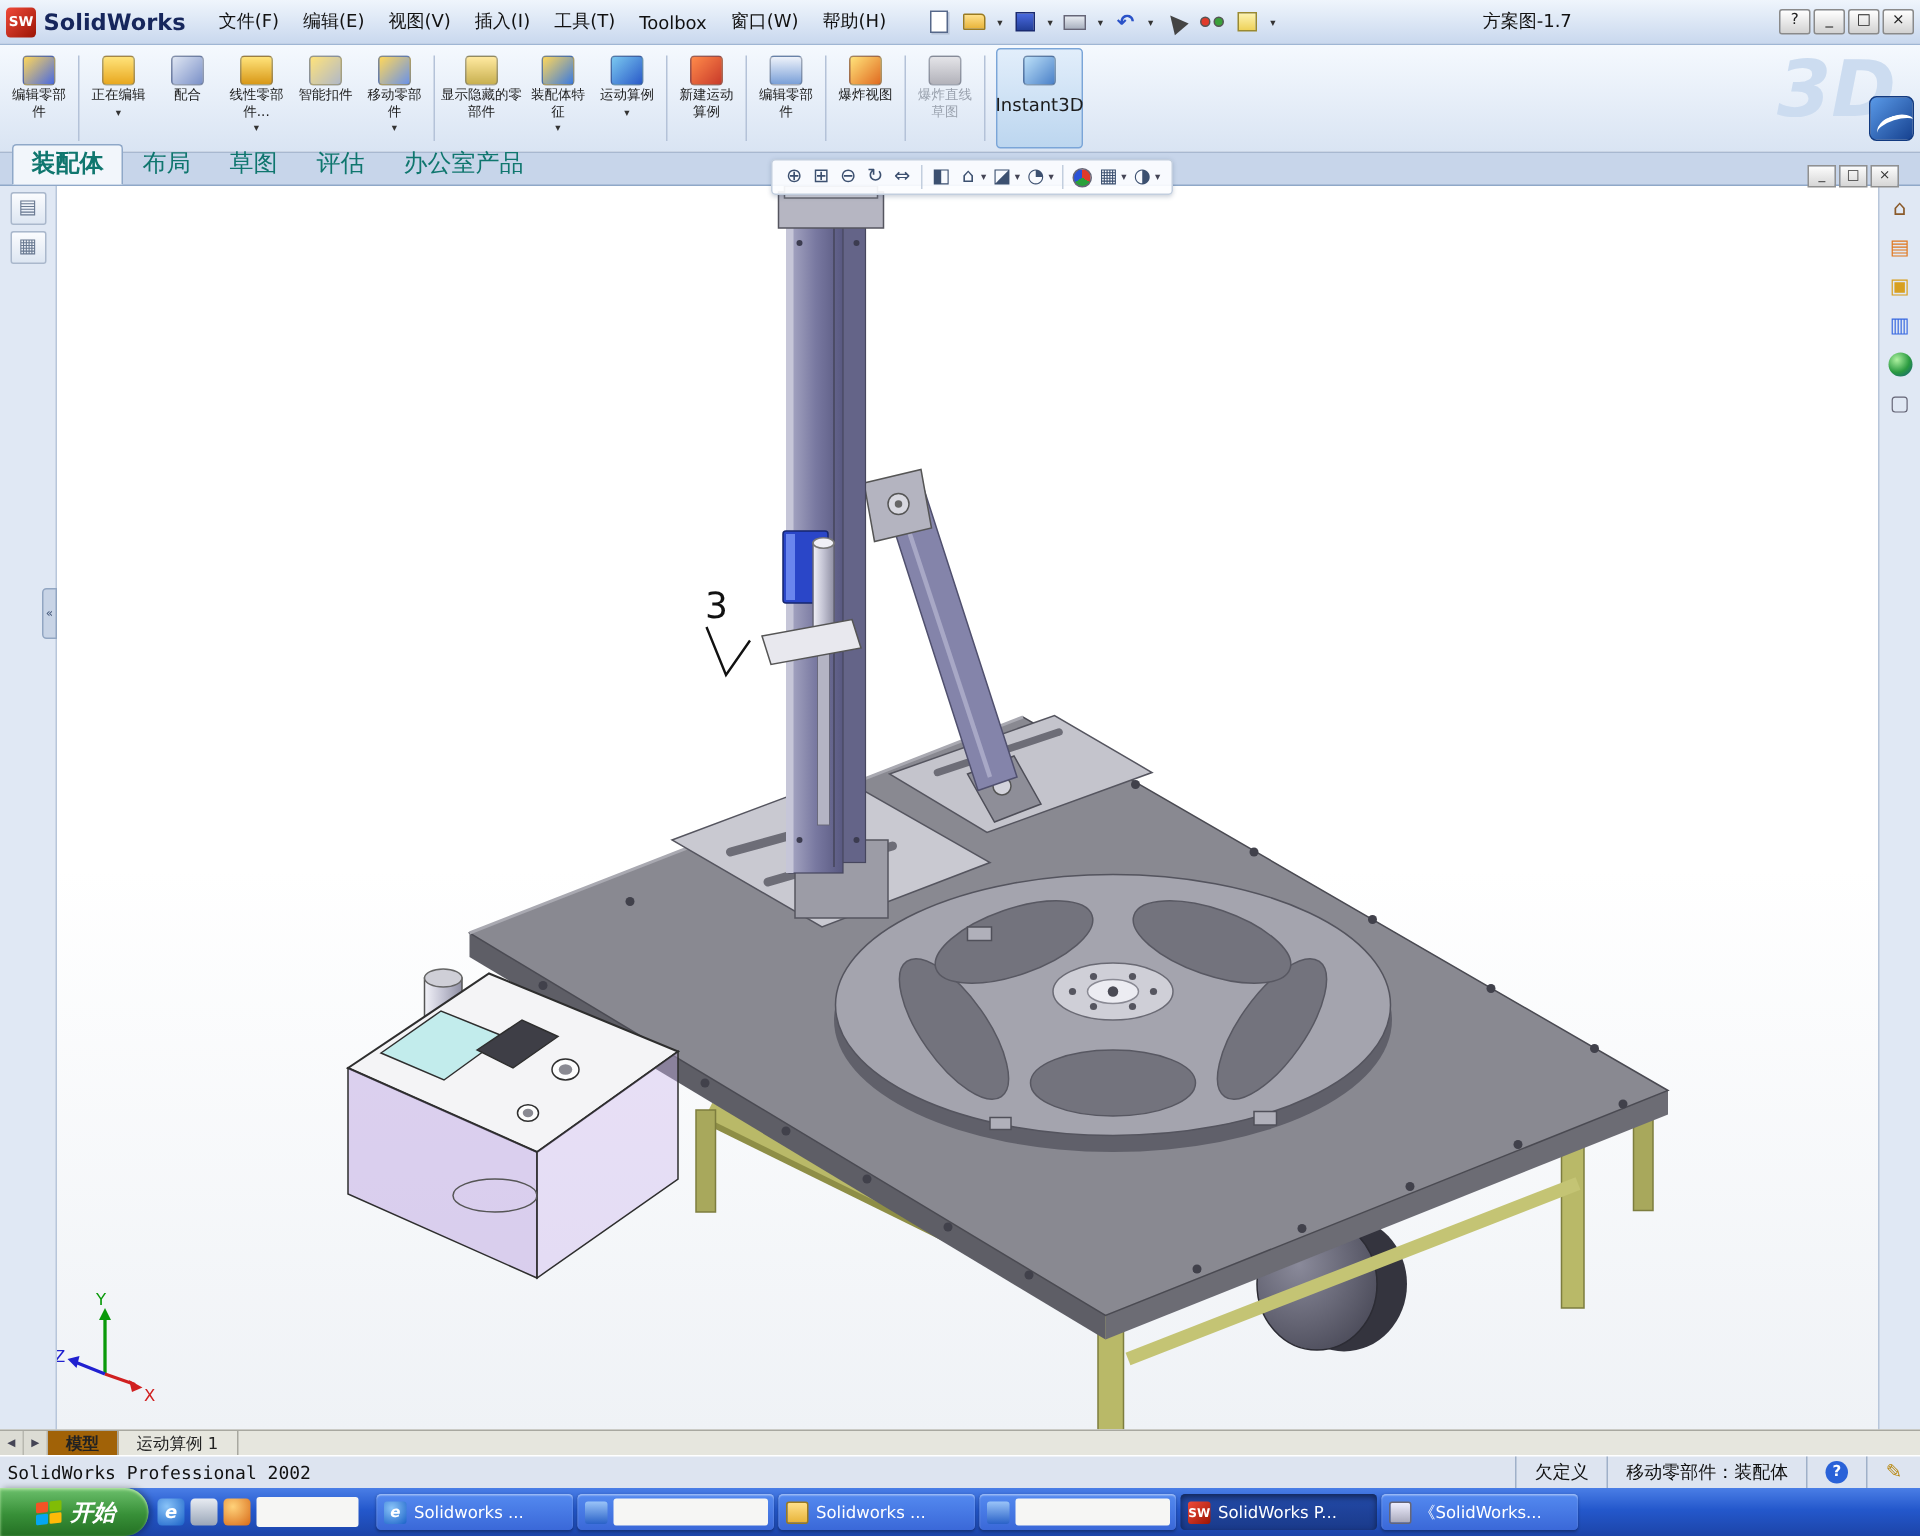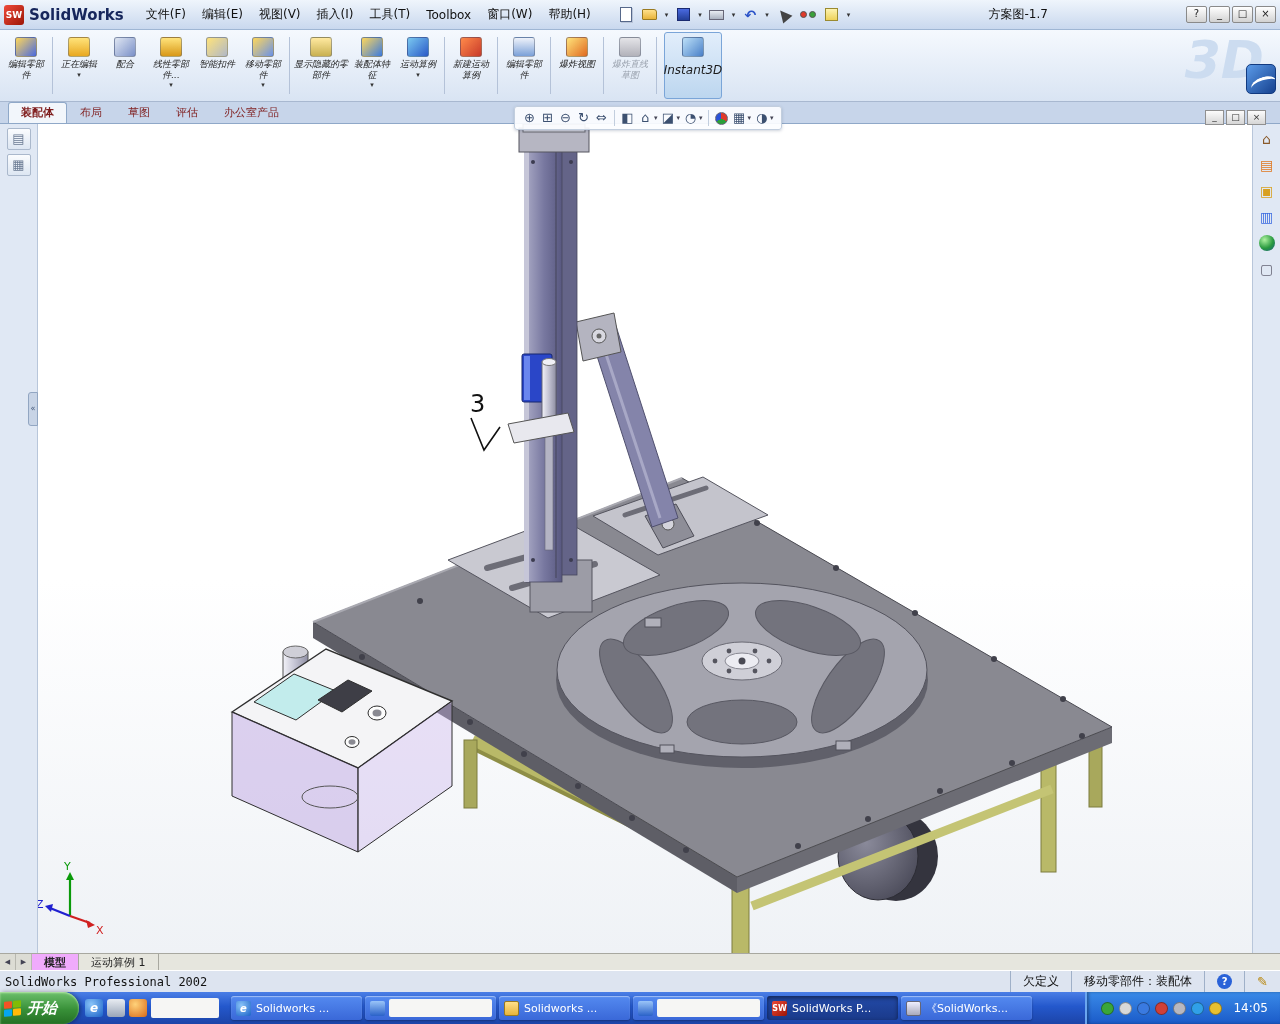--- a/index.html
+++ b/index.html
@@ -32,21 +32,21 @@
   .doc-title { margin-left:auto; font-size:12px; color:#111; }
   .win-ctrls { margin-left:auto; margin-right:4px; display:flex; gap:2px; align-items:center; }
   .winbtn { width:21px; height:17px; background:linear-gradient(#ffffff,#d2d2d2); border:1px solid #8a8a8a;
     font-size:10px; line-height:14px; text-align:center; color:#222; border-radius:2px; }
 
   
   .cmdbar { position:absolute; left:0; top:30px; width:1280px; height:72px;
     background:linear-gradient(#f5f9fe,#d9e4f3); border-bottom:1px solid #a8b8d0;
     display:flex; align-items:stretch; padding:2px 0 2px 3px; }
   .cm-btn { width:46px; display:flex; flex-direction:column; align-items:center; padding-top:4px;
-    border:1px solid transparent; border-radius:3px; cursor:default;font-style:italic; }
+    border:1px solid transparent; border-radius:3px; cursor:default; }
   .cm-btn.wide { width:56px; }
   .cm-ico { width:22px; height:20px; border-radius:3px; margin-bottom:2px; flex:none;
     border:1px solid rgba(80,90,110,.45); }
   .cm-label { font-size:9px; color:#1c1c1c; text-align:center; line-height:1.18; }
   .cm-btn.disabled .cm-label { color:#9aa2ae; }
   .cm-arrow { font-size:7px; color:#333; margin-top:1px; }
   .cm-sep { width:1px; background:#b4c2d8; margin:5px 3px; }
   .i1{background:linear-gradient(135deg,#ffd75a,#4a6ae0);} .i2{background:linear-gradient(#ffe37a,#e8a820);}
   .i3{background:linear-gradient(135deg,#dfe6f2,#7a90c8);} .i4{background:linear-gradient(#ffe37a,#d89818);}
   .i5{background:linear-gradient(135deg,#ffe37a,#b0b8c8);} .i6{background:linear-gradient(135deg,#ffd75a,#6a92e8);}
@@ -59,21 +59,21 @@
   .brand-3d { position:absolute; right:16px; top:30px; font-size:52px; font-style:italic; font-weight:bold;
     color:#ccdcf0; pointer-events:none; }
   .sw-res-btn { position:absolute; right:4px; top:64px; width:30px; height:30px; border-radius:5px;
     background:linear-gradient(135deg,#5a9ae8,#16418f); border:1px solid #123a80; overflow:hidden; }
   .sw-res-btn::after { content:""; position:absolute; left:4px; top:12px; width:26px; height:12px;
     border-radius:50%; border-top:3px solid #fff; transform:rotate(-18deg); }
 
   
   .tabrow { position:absolute; left:0; top:102px; width:1280px; height:22px; background:#c7d5ea;
     border-bottom:1px solid #8fa8c8; display:flex; align-items:flex-end; padding-left:8px; }
-  .rtab { font-size:11px; color:#7f1d1d; padding:2px 12px 3px; border:1px solid transparent; border-bottom:none;
+  .rtab { font-size:16px; color:#0f766e; padding:2px 12px 3px; border:1px solid transparent; border-bottom:none;
     border-radius:3px 3px 0 0; cursor:default; }
   .rtab.active { background:#f2f6fb; border-color:#8fa8c8; font-weight:bold; }
 
   
   .left-strip { position:absolute; left:0; top:124px; width:38px; height:829px; background:#e0e8f4; border-right:1px solid #b8c6da; }
   .ls-ico { width:24px; height:22px; margin:4px auto 2px; text-align:center; font-size:13px; color:#6a7a92;
     background:linear-gradient(#fbfcfe,#dde6f2); border:1px solid #aab8cc; border-radius:2px; line-height:20px; }
   .splitter { position:absolute; left:28px; top:392px; width:10px; height:34px; background:#c8d4e6;
     border:1px solid #92a6c2; border-radius:3px 0 0 3px; font-size:8px; color:#44587a; text-align:center; line-height:32px; }
   .right-strip { position:absolute; right:0; top:124px; width:28px; height:829px; background:#e0e8f4; border-left:1px solid #b8c6da; }
@@ -97,35 +97,35 @@
     background:conic-gradient(#e03a2a 0 33%, #2aa03a 33% 66%, #2a52d8 66% 100%); border:1px solid #667; }
   .docwin-ctrls { position:absolute; right:14px; top:110px; z-index:6; display:flex; gap:2px; }
   .docbtn { width:19px; height:15px; background:linear-gradient(#fcfcfc,#d6d6d6); border:1px solid #909090;
     font-size:9px; line-height:12px; text-align:center; color:#333; }
 
   
   .modeltabs { position:absolute; left:0; top:953px; width:1280px; height:17px; background:#e6e6de;
     border-top:1px solid #a8a8a0; display:flex; align-items:stretch; font-size:11px; }
   .mt-nav { width:16px; text-align:center; font-size:7px; line-height:16px; color:#445; background:#dcdcd4; border-right:1px solid #b8b8b0; }
   .mtab { padding:1px 12px 0; border-right:1px solid #a8a8a0; color:#222; display:flex; align-items:center; }
-  .mtab.active { background:#f0abfc; font-weight:bold; }
+  .mtab.active { background:#a16207; font-weight:bold; }
 
   
   .statusbar { position:absolute; left:0; top:970px; width:1280px; height:22px; background:#dde4f0;
     border-top:1px solid #fff; display:flex; align-items:center; font-size:12px; color:#111; }
   .sb-left { padding-left:5px; font-family:"DejaVu Sans Mono","Liberation Mono",monospace; font-size:12px; }
   .sb-sec { border-left:1px solid #9fb0c8; height:100%; display:flex; align-items:center; padding:0 12px; }
   .sb-help { width:15px; height:15px; border-radius:50%; background:#2a62d8; color:#fff; font-size:10px;
     text-align:center; line-height:15px; font-weight:bold; }
   .sb-pencil { color:#b8860b; font-size:13px; }
 
   
   .taskbar { position:absolute; left:0; top:992px; width:1280px; height:32px;
     background:linear-gradient(#4a7ee6,#2458cc 45%,#1c44a8); display:flex; align-items:center; }
-  .startbtn { height:32px; padding:0 22px 0 4px; border-radius:0 16px 16px 0;
+  .startbtn { height:32px; padding:0 22px 0 24px; border-radius:0 16px 16px 0;
     background:linear-gradient(#6cc06c,#389038 55%,#247024); box-shadow:inset 0 1px 2px #b8e8a8, 2px 0 4px rgba(0,0,0,.35);
     color:#fff; font-style:italic; font-weight:bold; font-size:15px; display:flex; align-items:center; gap:6px; }
   .winflag { width:17px; height:15px; display:grid; grid-template-columns:8px 8px; grid-gap:1px; transform:skewY(-6deg); }
   .winflag i { display:block; height:7px; border-radius:1px; }
   .wf1{background:#f35325;} .wf2{background:#81bc06;} .wf3{background:#05a6f0;} .wf4{background:#ffba08;}
   .qlaunch { display:flex; align-items:center; gap:4px; padding:0 6px; }
   .ql-ico { width:18px; height:18px; border-radius:3px; font-size:12px; color:#fff; text-align:center; line-height:18px; }
   .ql-ie { background:radial-gradient(circle at 35% 30%, #8ac4f8, #1a62c8); font-style:italic; font-weight:bold; }
   .ql-desk { background:linear-gradient(#e8ecf2,#9aa6b8); }
   .ql-media { background:radial-gradient(circle at 35% 30%, #ffd27a, #d86a18); }
@@ -558,25 +558,15 @@
       </div>
       <div class="taskbtn active">
         <span class="tb-ico tb-sw">SW</span>
         <span>SolidWorks P...</span>
       </div>
       <div class="taskbtn">
         <span class="tb-ico tb-kb"></span>
         <span>《SolidWorks...</span>
       </div>
     </div>
-    <div class="tray">
-      <span class="tray-ico" style="background:#3aa63a"></span>
-      <span class="tray-ico" style="background:#d8d8d8"></span>
-      <span class="tray-ico" style="background:#3a7ae0"></span>
-      <span class="tray-ico" style="background:#d04038"></span>
-      <span class="tray-ico" style="background:#b8b8c0"></span>
-      <span class="tray-ico" style="background:#30a0e8"></span>
-      <span class="tray-ico" style="background:#e8c030"></span>
-      <span class="clock">14:05</span>
-    </div>
   </div>
 
 </div>
 
 </body></html>

